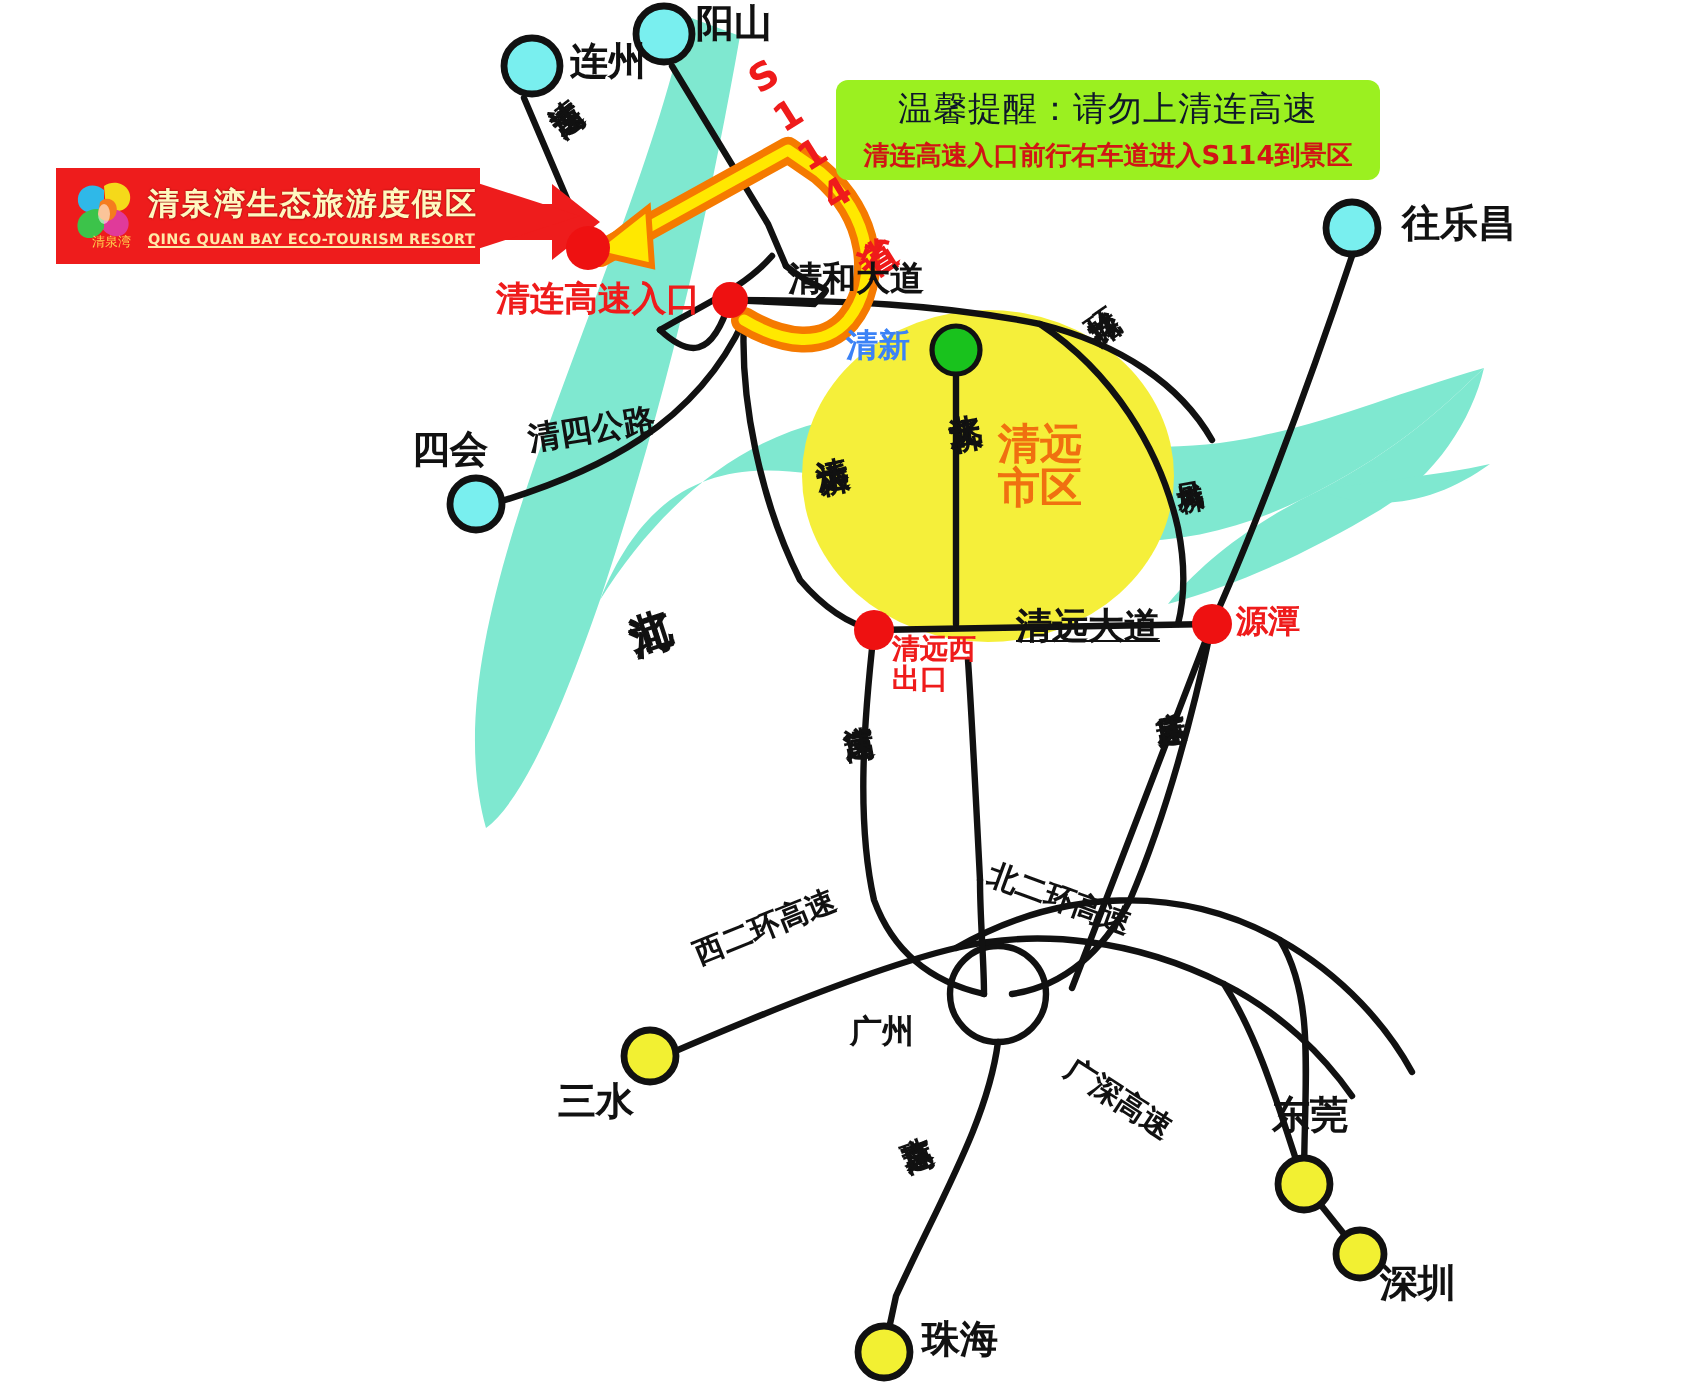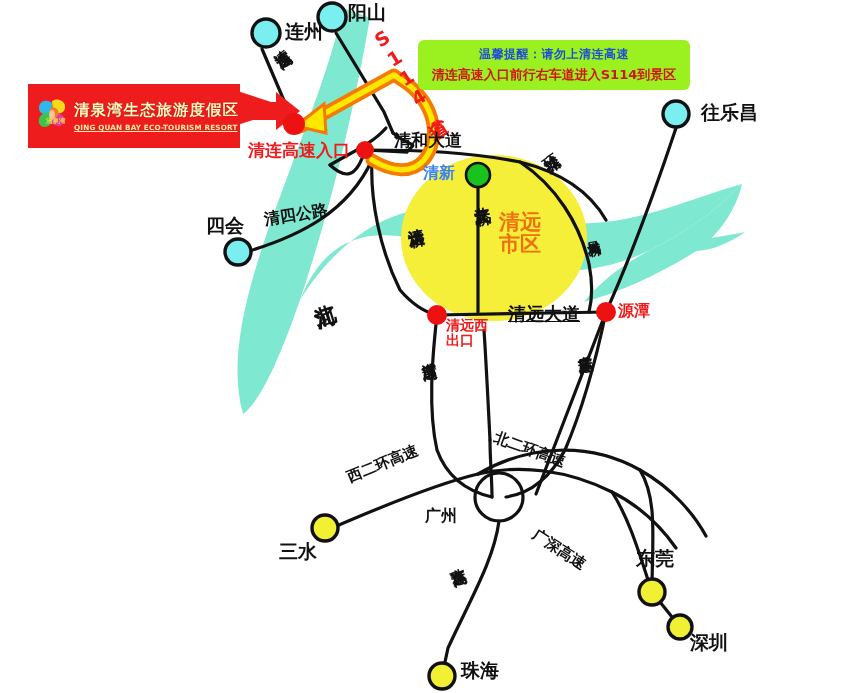--- a/index.html
+++ b/index.html
@@ -16,47 +16,47 @@
     color:#111;line-height:1.05;
   }
   .lbl.blk{color:#111;font-weight:700;}
   .lbl.red{color:#ef1b1b;font-weight:700;}
   .lbl.orange{color:#f07010;font-weight:700;}
   .lbl.green{color:#3b82f6;font-weight:700;}
   .vert{writing-mode:vertical-rl;text-orientation:upright;letter-spacing:1px;}
 
   
   #resort-banner{
-    position:absolute;left:28px;top:84px;width:212px;height:64px;
+    position:absolute;left:28px;top:84px;width:212px;height:48px;
     background:#ee1c1c;
     display:flex;align-items:center;
     box-shadow:none;z-index:40;
   }
   #resort-banner .logo-mark{
     width:40px;height:42px;position:relative;flex:0 0 40px;margin-left:4px;
   }
   #resort-banner .txtwrap{display:flex;flex-direction:column;justify-content:center;margin-left:2px;}
   #resort-name{
     color:#fff8c0;font-size:15.5px;font-weight:700;letter-spacing:1px;
     text-shadow:0 0 1px #7a0000;
   }
   #resort-name-en{
     color:#ffe9a8;font-size:7.2px;font-weight:700;letter-spacing:0.2px;margin-top:2px;text-decoration:underline;
   }
   #logo-sub{
-    position:absolute;left:46px;top:117px;color:#ffd24d;font-size:6.5px;font-weight:700;z-index:41;
+    position:absolute;left:46px;top:117px;color:#ffd24d;font-size:6.5px;font-weight:400;z-index:41;
   }
 
   
   #notice-box{
     position:absolute;left:418px;top:40px;width:272px;height:50px;
     background:#9bf020;border-radius:6px;z-index:40;
     display:flex;flex-direction:column;align-items:center;justify-content:center;
   }
-  #notice-title{color:#1d4ed8;font-size:12px;font-weight:700;letter-spacing:0.5px;}
+  #notice-title{color:#0f172a;font-size:17px;font-weight:400;letter-spacing:0.5px;}
   #notice-sub{color:#d11515;font-size:13px;font-weight:700;margin-top:3px;letter-spacing:0px;}
 </style>
 </head>
 <body>
 
 <div id="map-root">
 
   <svg class="map-layer" viewBox="0 0 851 693">
 
     <g>

